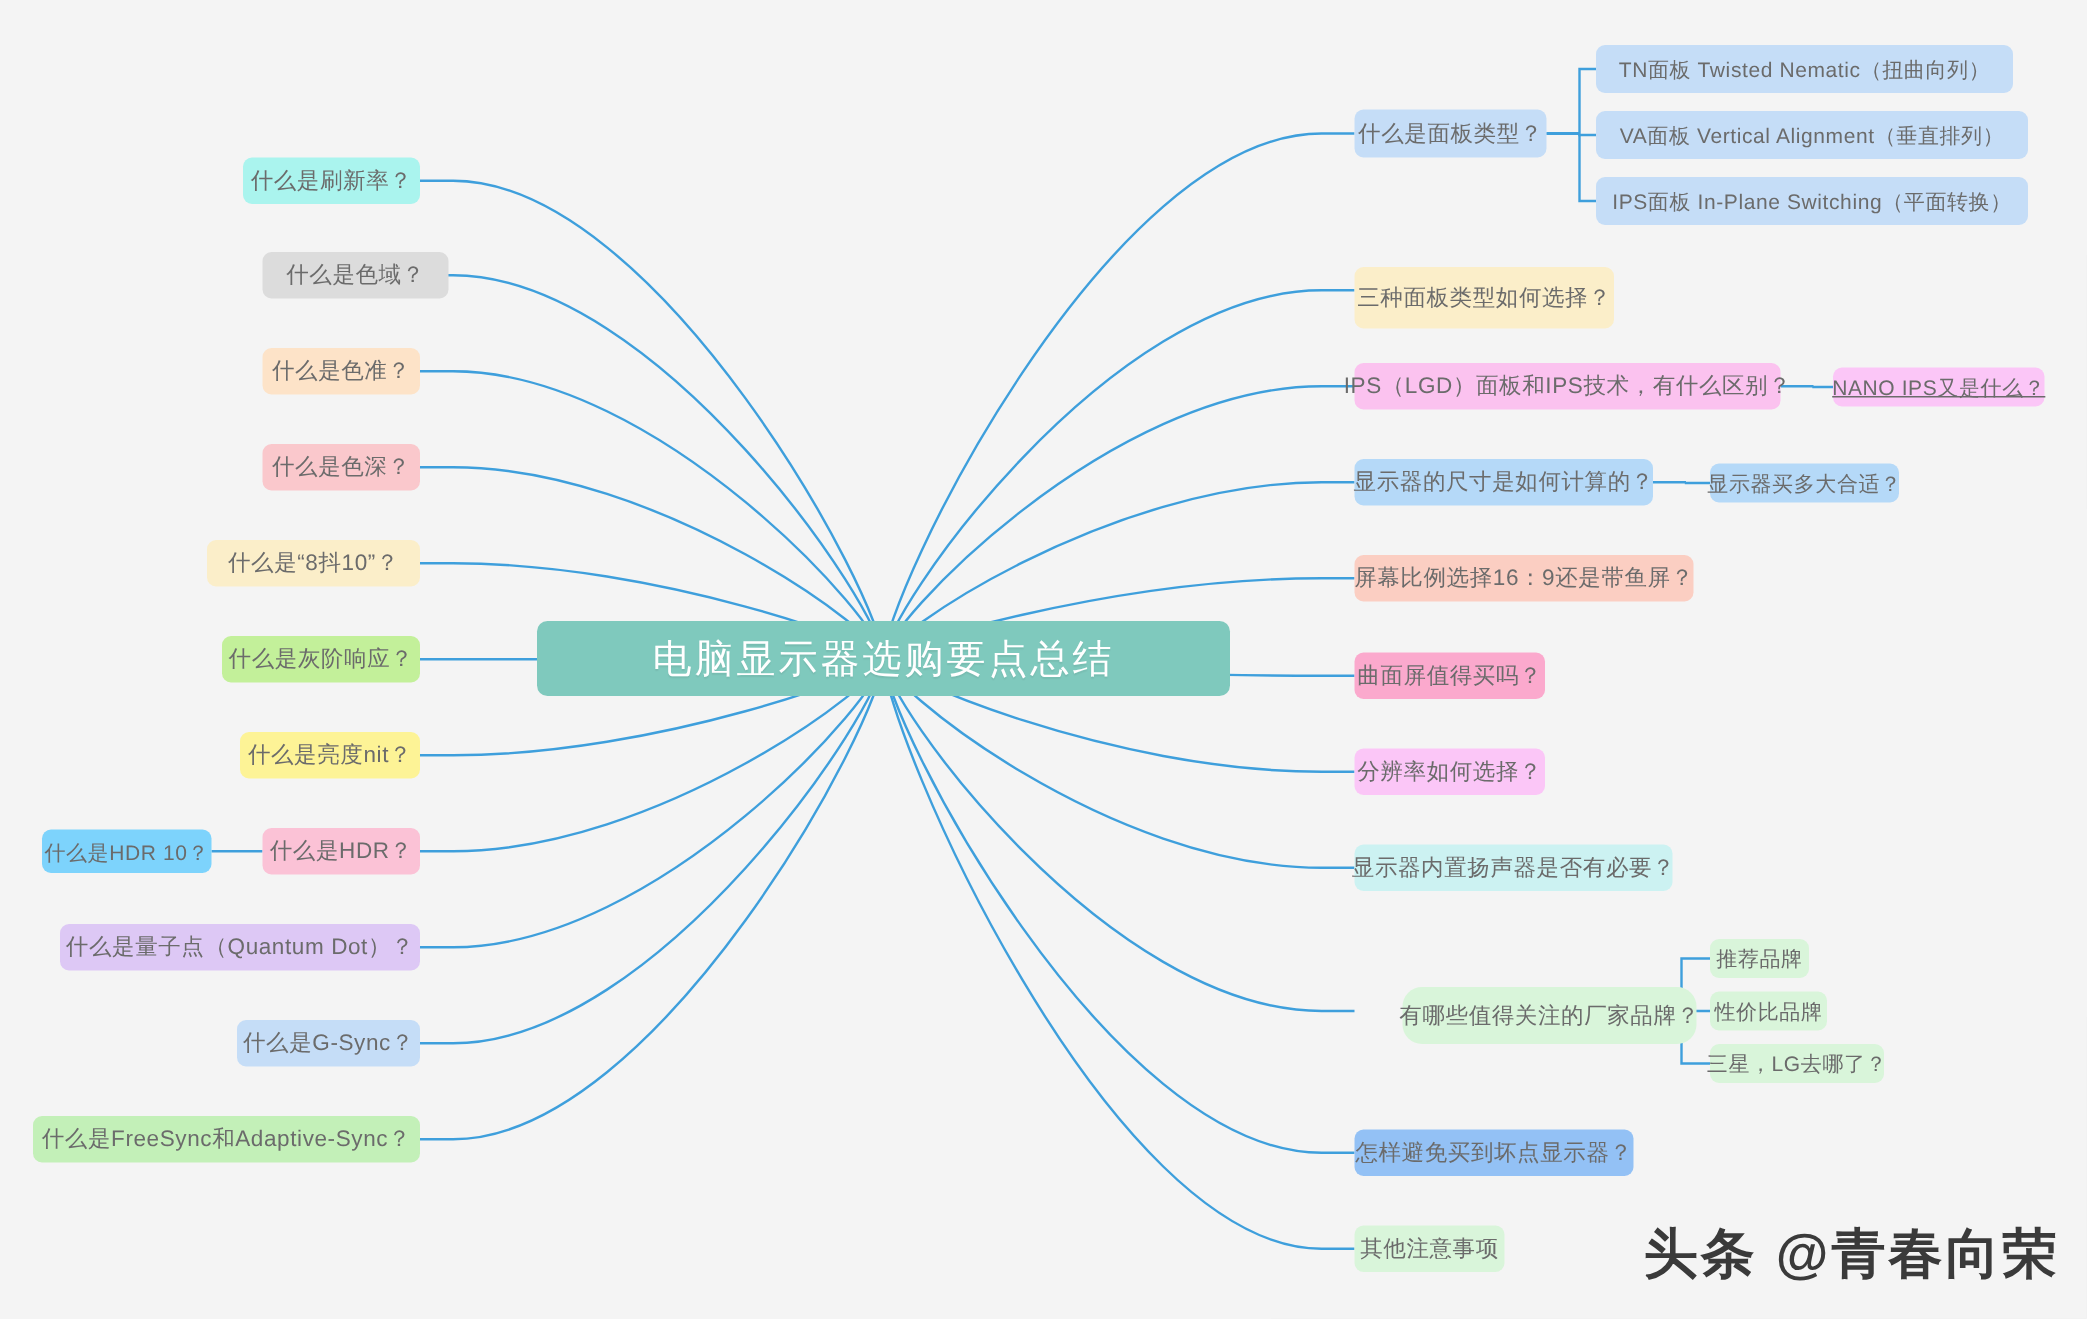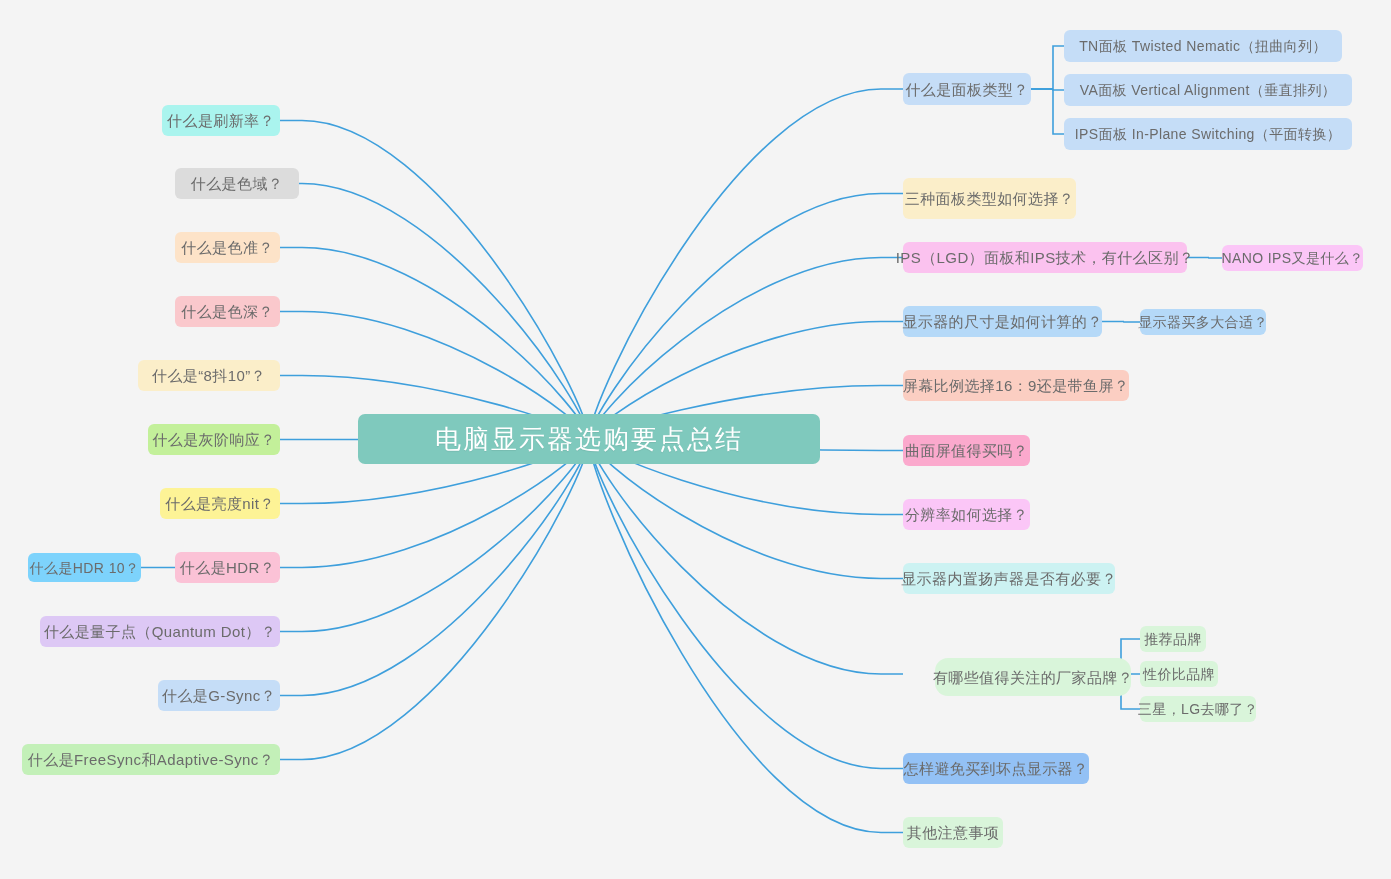--- a/index.html
+++ b/index.html
@@ -167,34 +167,35 @@
       </div>
       <div class="node lvl2" style="left: 1064px; top: 30px; width: 278px; height: 32px; background: rgb(197, 221, 247);">
         <span>TN面板 Twisted Nematic（扭曲向列）</span>
       </div>
       <div class="node lvl2" style="left: 1064px; top: 74px; width: 288px; height: 32px; background: rgb(197, 221, 247);">
         <span>VA面板 Vertical Alignment（垂直排列）</span>
       </div>
       <div class="node lvl2" style="left: 1064px; top: 118px; width: 288px; height: 32px; background: rgb(197, 221, 247);">
         <span>IPS面板 In-Plane Switching（平面转换）</span>
       </div>
-      <div class="node lvl2" style="left: 1222px; top: 245px; width: 141px; height: 26px; background: rgb(251, 198, 247);">
+      <div class="node lvl2" style="left: 1222px; top: 245px; width: 141px; height: 26px; background: rgb(251, 198, 247); text-decoration: underline;">
         <span>NANO IPS又是什么？</span>
       </div>
       <div class="node lvl2" style="left: 1140px; top: 309px; width: 126px; height: 26px; background: rgb(181, 217, 248);">
         <span>显示器买多大合适？</span>
       </div>
       <div class="node lvl2" style="left: 1140px; top: 626px; width: 66px; height: 26px; background: rgb(217, 245, 218);">
         <span>推荐品牌</span>
       </div>
       <div class="node lvl2" style="left: 1140px; top: 661px; width: 78px; height: 26px; background: rgb(217, 245, 218);">
         <span>性价比品牌</span>
       </div>
       <div class="node lvl2" style="left: 1140px; top: 696px; width: 116px; height: 26px; background: rgb(217, 245, 218);">
         <span>三星，LG去哪了？</span>
       </div>
       <div class="node root" style="left: 358px; top: 414px; width: 462px; height: 50px; background: rgb(127, 201, 189);">
         <span>电脑显示器选购要点总结</span>
       </div>
     </div>
 
+  <div id="watermark">头条 @青春向荣</div>
 
 </div>
 
 </body></html>

